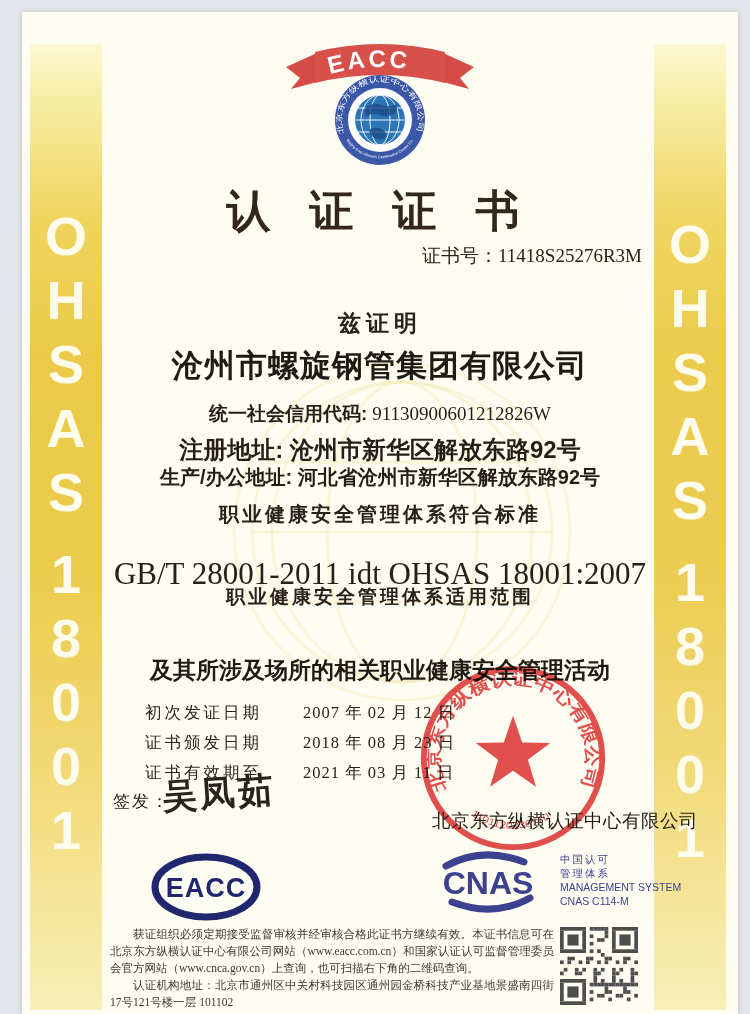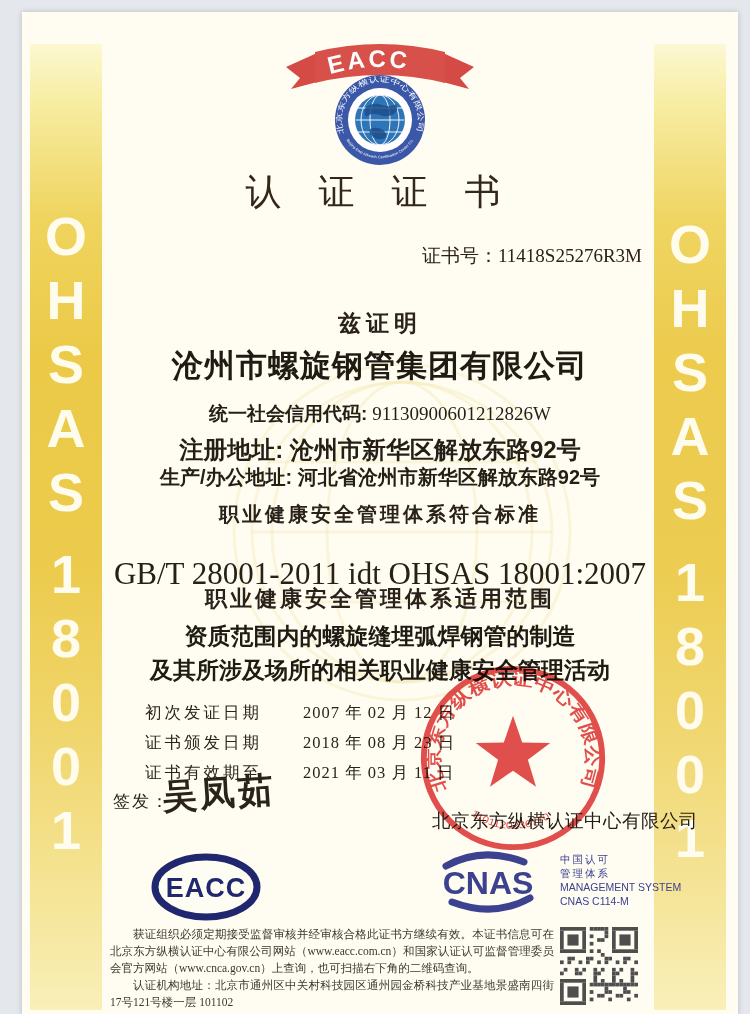--- a/index.html
+++ b/index.html
@@ -10,31 +10,31 @@
         background:linear-gradient(180deg,#fcf8d2 0%,#f7eda2 6%,#efd45e 18%,#ecca48 32%,#eccb4c 54%,#f0d66e 72%,#f5e494 87%,#f9efb8 100%);}
   .band-left{left:8px;padding-top:160px;}
   .band-right{right:12px;padding-top:168px;opacity:.97;}
   .band span{font-family:"Liberation Sans","DejaVu Sans",sans-serif;font-weight:bold;font-size:54px;line-height:64px;
              color:rgba(255,254,244,.95);}
   .band span.band-gap{height:18px;}
   .abs{position:absolute;}
   .ctr{left:0;width:716px;text-align:center;}
   .serif{font-family:"Liberation Serif","DejaVu Serif",serif;}
   .hei{font-family:"Liberation Sans","DejaVu Sans",sans-serif;font-weight:bold;}
-  .title{top:156px;font-size:36px;font-weight:normal;letter-spacing:14px;color:#33271a;}
+  .title{top:170px;font-size:44px;font-weight:bold;letter-spacing:14px;color:#33271a;}
   .certno{top:231px;right:96px;font-size:19px;color:#2b2115;}
   .certify{top:296px;font-size:23px;font-weight:bold;letter-spacing:5px;color:#29211a;}
   .company{top:333px;font-size:31px;color:#1f1a12;letter-spacing:1px;}
   .credit{top:389px;font-size:19px;color:#241e15;}
   .credit .lbl{font-family:"Liberation Sans","DejaVu Sans",sans-serif;font-weight:bold;}
   .addr1{top:422px;font-size:24px;color:#241e15;}
   .addr2{top:452px;font-size:20px;color:#241e15;}
   .stdhead{top:489px;font-size:20px;font-weight:bold;letter-spacing:3px;color:#29211a;}
   .gbline{top:544px;font-size:31px;color:#262016;}
-  .scopehead{top:572px;font-size:22px;font-weight:bold;letter-spacing:3px;color:#29211a;}
+  .scopehead{top:572px;font-size:19px;font-weight:bold;letter-spacing:3px;color:#29211a;}
   .scope1{top:609px;font-size:23px;color:#1f1a12;}
   .scope2{top:643px;font-size:23px;color:#1f1a12;}
   .dates{left:123px;top:686px;font-size:16.5px;color:#2a2319;}
   .dates .row{display:flex;height:30px;align-items:center;}
   .dates .dl{width:158px;letter-spacing:3px;}
   .dates .dv{letter-spacing:1px;}
   .sign{left:91px;top:778px;font-size:17px;color:#2a2319;letter-spacing:2px;}
   .signature{left:140px;top:758px;font-size:35px;font-weight:bold;color:#2a231a;transform:rotate(-4deg);letter-spacing:3px;font-family:"Liberation Serif","DejaVu Serif",serif;}
   .issuer{left:410px;top:796px;font-size:18.5px;color:#221c14;letter-spacing:.5px;}
   .stamp{left:393px;top:648px;width:196px;height:196px;mix-blend-mode:multiply;opacity:.9;}
@@ -137,21 +137,20 @@
     <span>注册地址:</span>
     <span>沧州市新华区解放东路92号</span>
   </div>
   <div class="abs ctr hei addr2">
     <span>生产/办公地址:</span>
     <span>河北省沧州市新华区解放东路92号</span>
   </div>
   <div class="abs ctr serif stdhead">职业健康安全管理体系符合标准</div>
   <div class="abs ctr serif gbline">GB/T 28001-2011 idt OHSAS 18001:2007</div>
   <div class="abs ctr serif scopehead">职业健康安全管理体系适用范围</div>
-  <div class="abs ctr hei scope1">资质范围内的螺旋缝埋弧焊钢管的制造</div>
   <div class="abs ctr hei scope2">及其所涉及场所的相关职业健康安全管理活动</div>
 
   <div class="abs dates serif">
     <div class="row">
       <span class="dl">初次发证日期</span>
       <span class="dv">2007 年 02 月 12 日</span>
     </div>
     <div class="row">
       <span class="dl">证书颁发日期</span>
       <span class="dv">2018 年 08 月 23 日</span>

